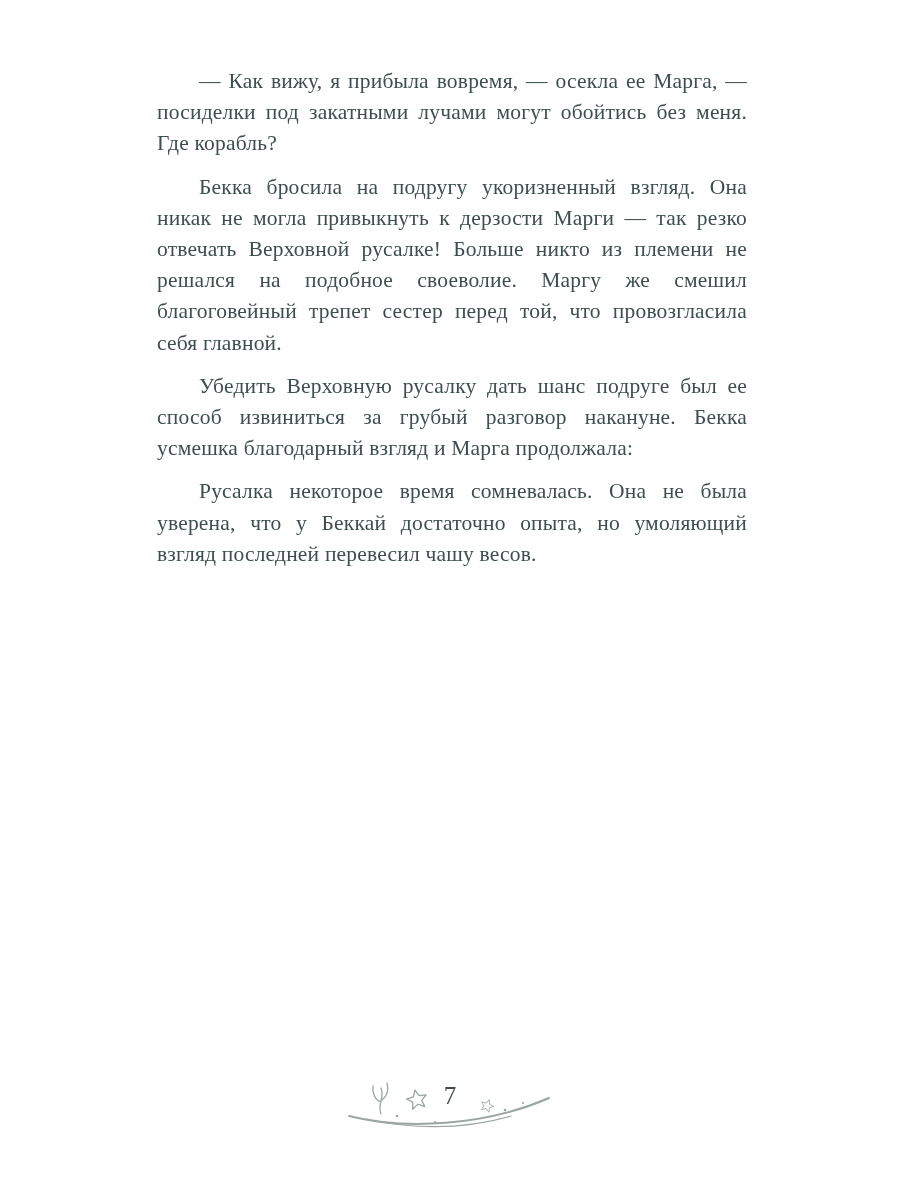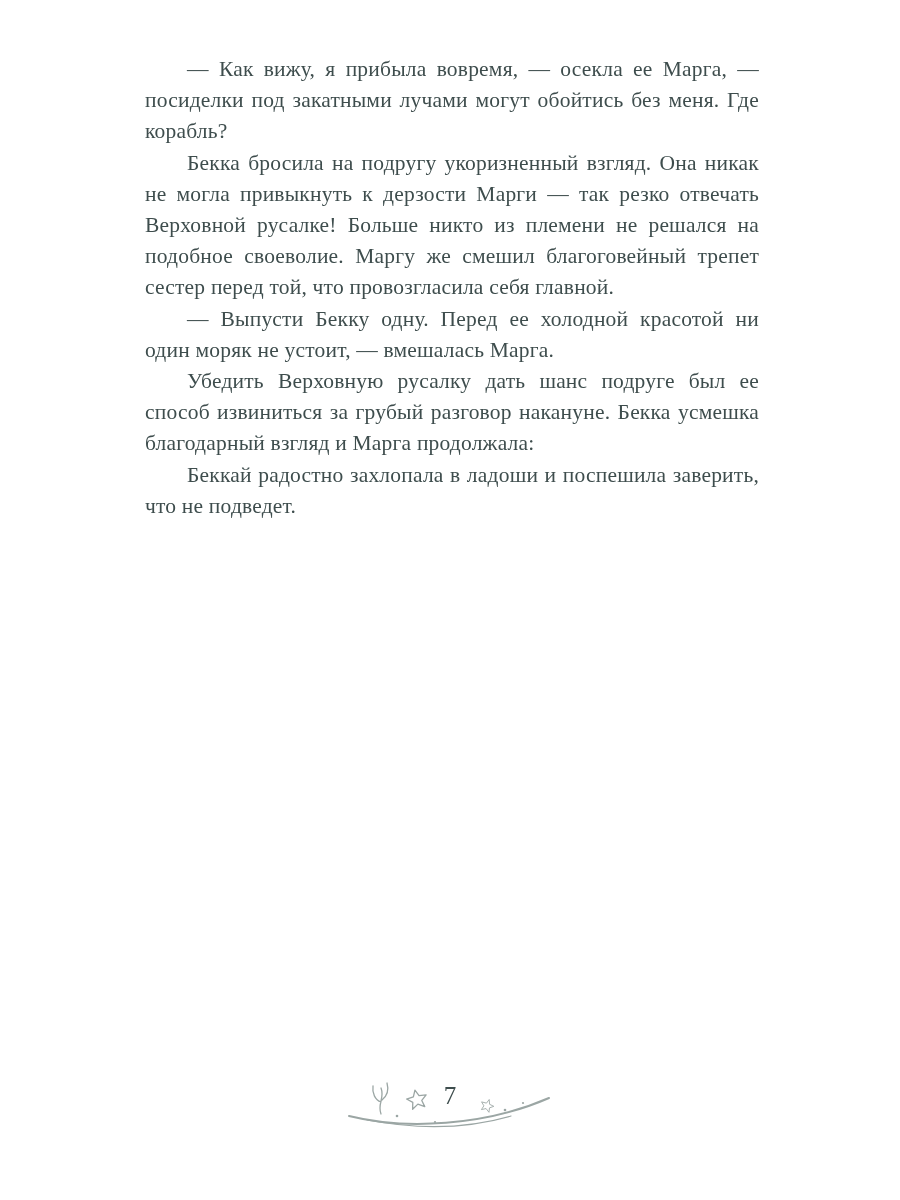--- a/index.html
+++ b/index.html
@@ -26,21 +26,21 @@
     width: 614px;
     color: var(--text, #3e4d4d);
     font-size: 21.5px;
     line-height: 31.2px;
     text-align: justify;
     hyphens: auto;
     -webkit-hyphens: auto;
     letter-spacing: 0.2px;
   }
   .text-block p {
-    margin: 0;
+    margin: 12px;
     padding: 0;
     text-indent: 42px;
   }
   .footer {
     position: absolute;
     left: 0;
     right: 0;
     top: 1070px;
     display: flex;
     justify-content: center;
@@ -77,23 +77,22 @@
   }
 </style>
 </head>
 <body>
 
 <div class="page">
 
   <div class="text-block" lang="ru">
     <p>— Как вижу, я прибыла вовремя, — осекла ее Марга, — посиделки под закатными лучами могут обойтись без меня. Где корабль?</p>
     <p>Бекка бросила на подругу укоризненный взгляд. Она никак не могла привыкнуть к дерзости Марги — так резко отвечать Верховной русалке! Больше никто из племени не решался на подобное своеволие. Маргу же смешил благоговейный трепет сестер перед той, что провозгласила себя главной.</p>
-    <p>— Выпусти Бекку одну. Перед ее холодной красотой ни один моряк не устоит, — вмешалась Марга.</p>
     <p>Убедить Верховную русалку дать шанс подруге был ее способ извиниться за грубый разговор накануне. Бекка усмешка благодарный взгляд и Марга продолжала:</p>
-    <p>Беккай радостно захлопала в ладоши и поспешила заверить, что не подведет.</p>
+    <p>Русалка некоторое время сомневалась. Она не была уверена, что у Беккай достаточно опыта, но умоляющий взгляд последней перевесил чашу весов.</p>
   </div>
 
   <div class="footer">
     <div class="ornament-wrap">
       <svg class="ornament-svg" viewBox="0 0 230 72" aria-hidden="true">
 
         <path class="orn" stroke-width="2" d="M14 46 C 70 60, 150 56, 214 28"></path>
         <path class="orn" stroke-width="1.2" d="M32 50 C 85 60, 135 58, 176 46"></path>
 
         <path class="orn" stroke-width="1.3" d="M46 44 C 42 34, 50 28, 46 18 M46 32 C 40 30, 37 23, 38 16 M47 30 C 52 26, 54 20, 52 13"></path>

